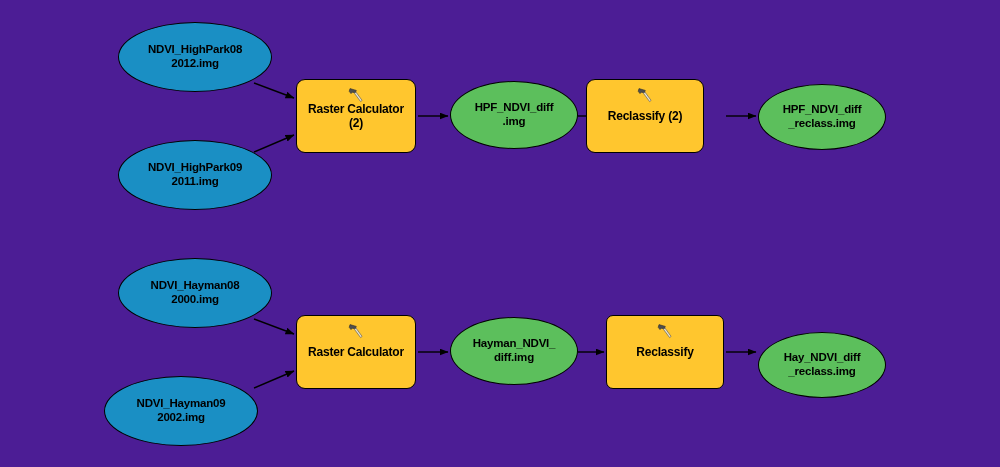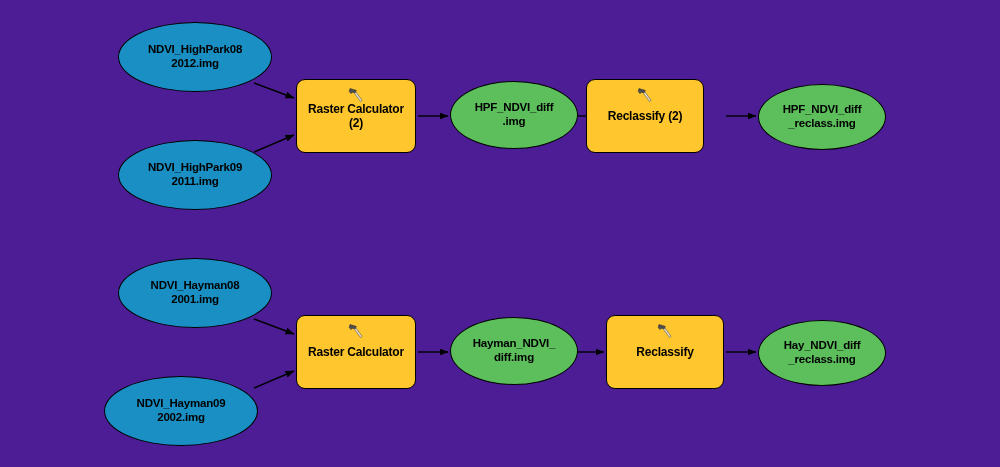--- a/index.html
+++ b/index.html
@@ -119,42 +119,42 @@
           <path d="M3.0 1.6 L9.3 3.4 L8.4 5.6 L5.4 5.2 L4.0 6.6 L2.2 4.3 Z" fill="#4f4f4f" stroke="#2b2b2b" stroke-width="0.6"></path>
         </svg>
         <span class="lbl">Reclassify (2)</span>
       </div>
       <div class="node node-data node-output" style="left: 758px; top: 84px; width: 128px; height: 66px;">
         <span class="lbl">HPF_NDVI_diff
 _reclass.img</span>
       </div>
       <div class="node node-data node-input" style="left: 118px; top: 258px; width: 154px; height: 70px;">
         <span class="lbl">NDVI_Hayman08
-2001.img</span>
+2000.img</span>
       </div>
       <div class="node node-data node-input" style="left: 104px; top: 376px; width: 154px; height: 70px; text-align: center;">
         <span class="lbl">NDVI_Hayman09
 2002.img</span>
       </div>
       <div class="node node-tool" style="left: 296px; top: 315px; width: 120px; height: 74px;">
         <svg class="hammer-icon" viewBox="0 0 18 18">
           <path d="M6.6 5.2 L13.6 14.6 L15.1 13.4 L8.2 4.0 Z" fill="#e8e3d2" stroke="#6b6454" stroke-width="0.7"></path>
           <path d="M3.0 1.6 L9.3 3.4 L8.4 5.6 L5.4 5.2 L4.0 6.6 L2.2 4.3 Z" fill="#4f4f4f" stroke="#2b2b2b" stroke-width="0.6"></path>
         </svg>
         <span class="lbl">Raster Calculator</span>
       </div>
       <div class="node node-data node-output" style="left: 450px; top: 317px; width: 128px; height: 68px;">
         <span class="lbl">Hayman_NDVI_
 diff.img</span>
       </div>
-      <div class="node node-tool" style="left: 606px; top: 315px; width: 118px; height: 74px;">
+      <div class="node node-tool" style="left: 606px; top: 315px; width: 118px; height: 74px; border-radius: 7px;">
         <svg class="hammer-icon" viewBox="0 0 18 18">
           <path d="M6.6 5.2 L13.6 14.6 L15.1 13.4 L8.2 4.0 Z" fill="#e8e3d2" stroke="#6b6454" stroke-width="0.7"></path>
           <path d="M3.0 1.6 L9.3 3.4 L8.4 5.6 L5.4 5.2 L4.0 6.6 L2.2 4.3 Z" fill="#4f4f4f" stroke="#2b2b2b" stroke-width="0.6"></path>
         </svg>
         <span class="lbl">Reclassify</span>
       </div>
-      <div class="node node-data node-output" style="left: 758px; top: 320px; width: 128px; height: 66px;">
+      <div class="node node-data node-output" style="left: 758px; top: 332px; width: 128px; height: 66px;">
         <span class="lbl">Hay_NDVI_diff
 _reclass.img</span>
       </div>
     </div>
 </div>
 
 </body></html>

